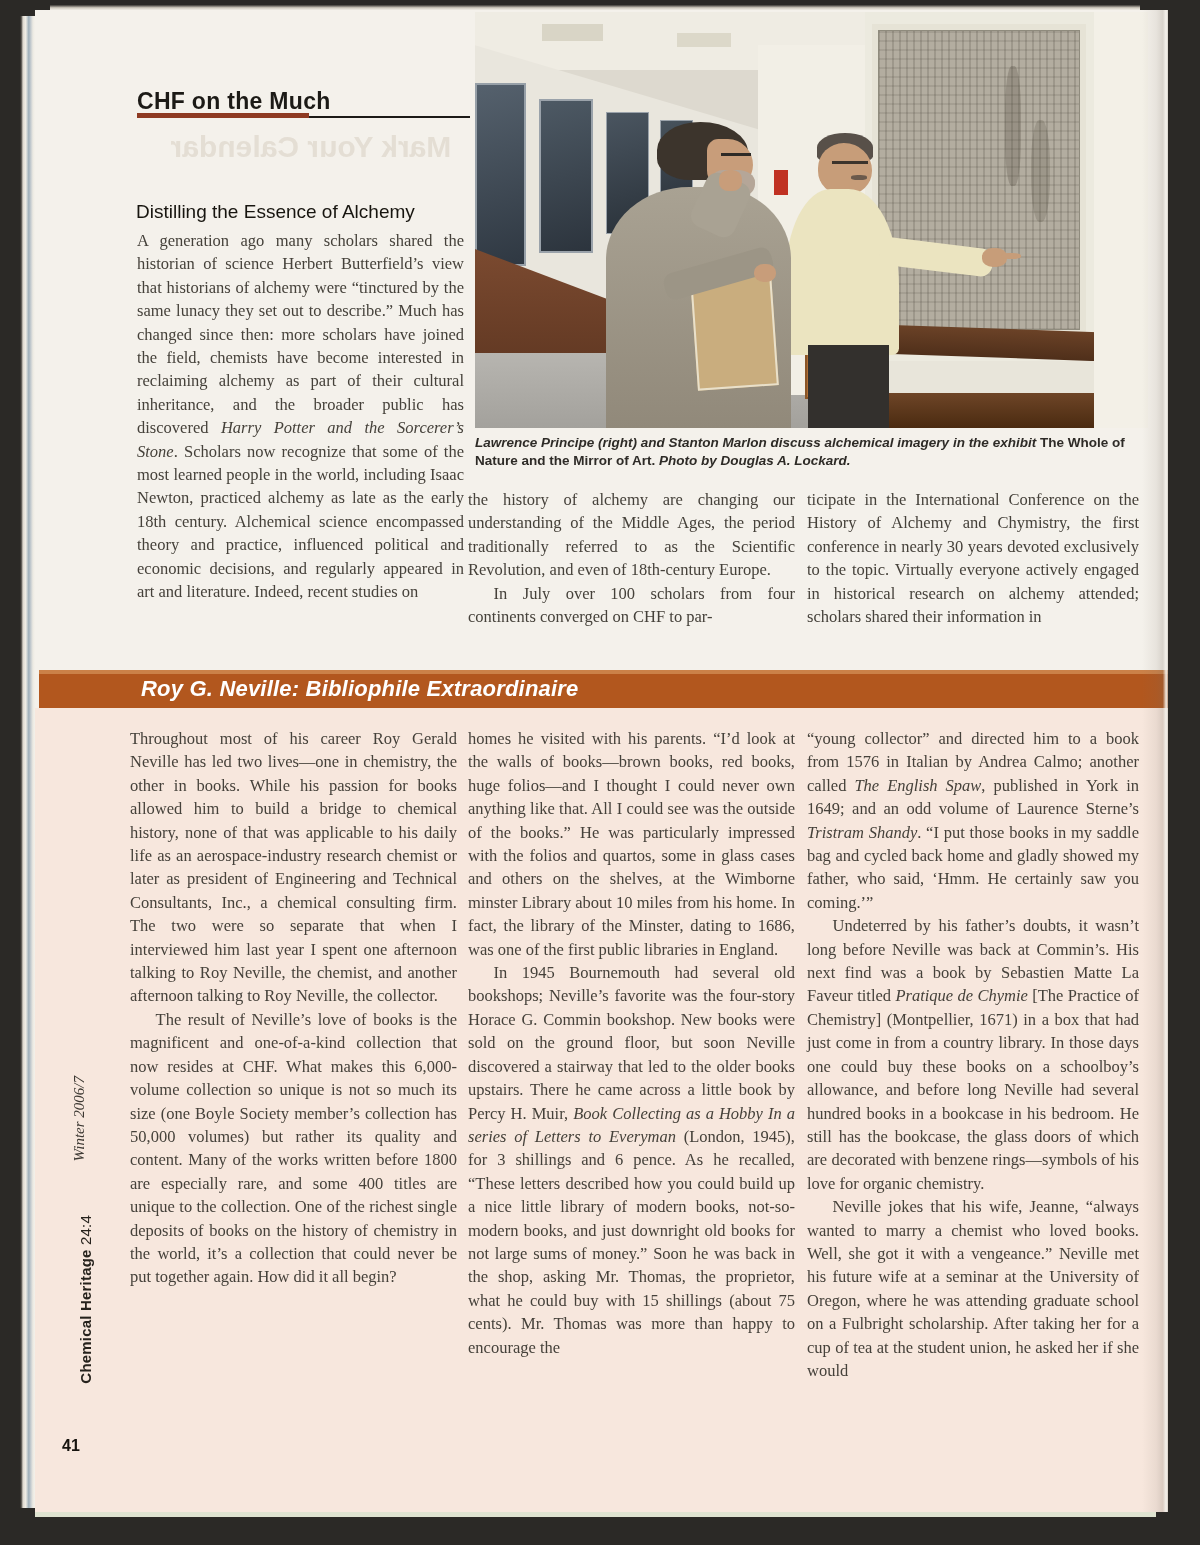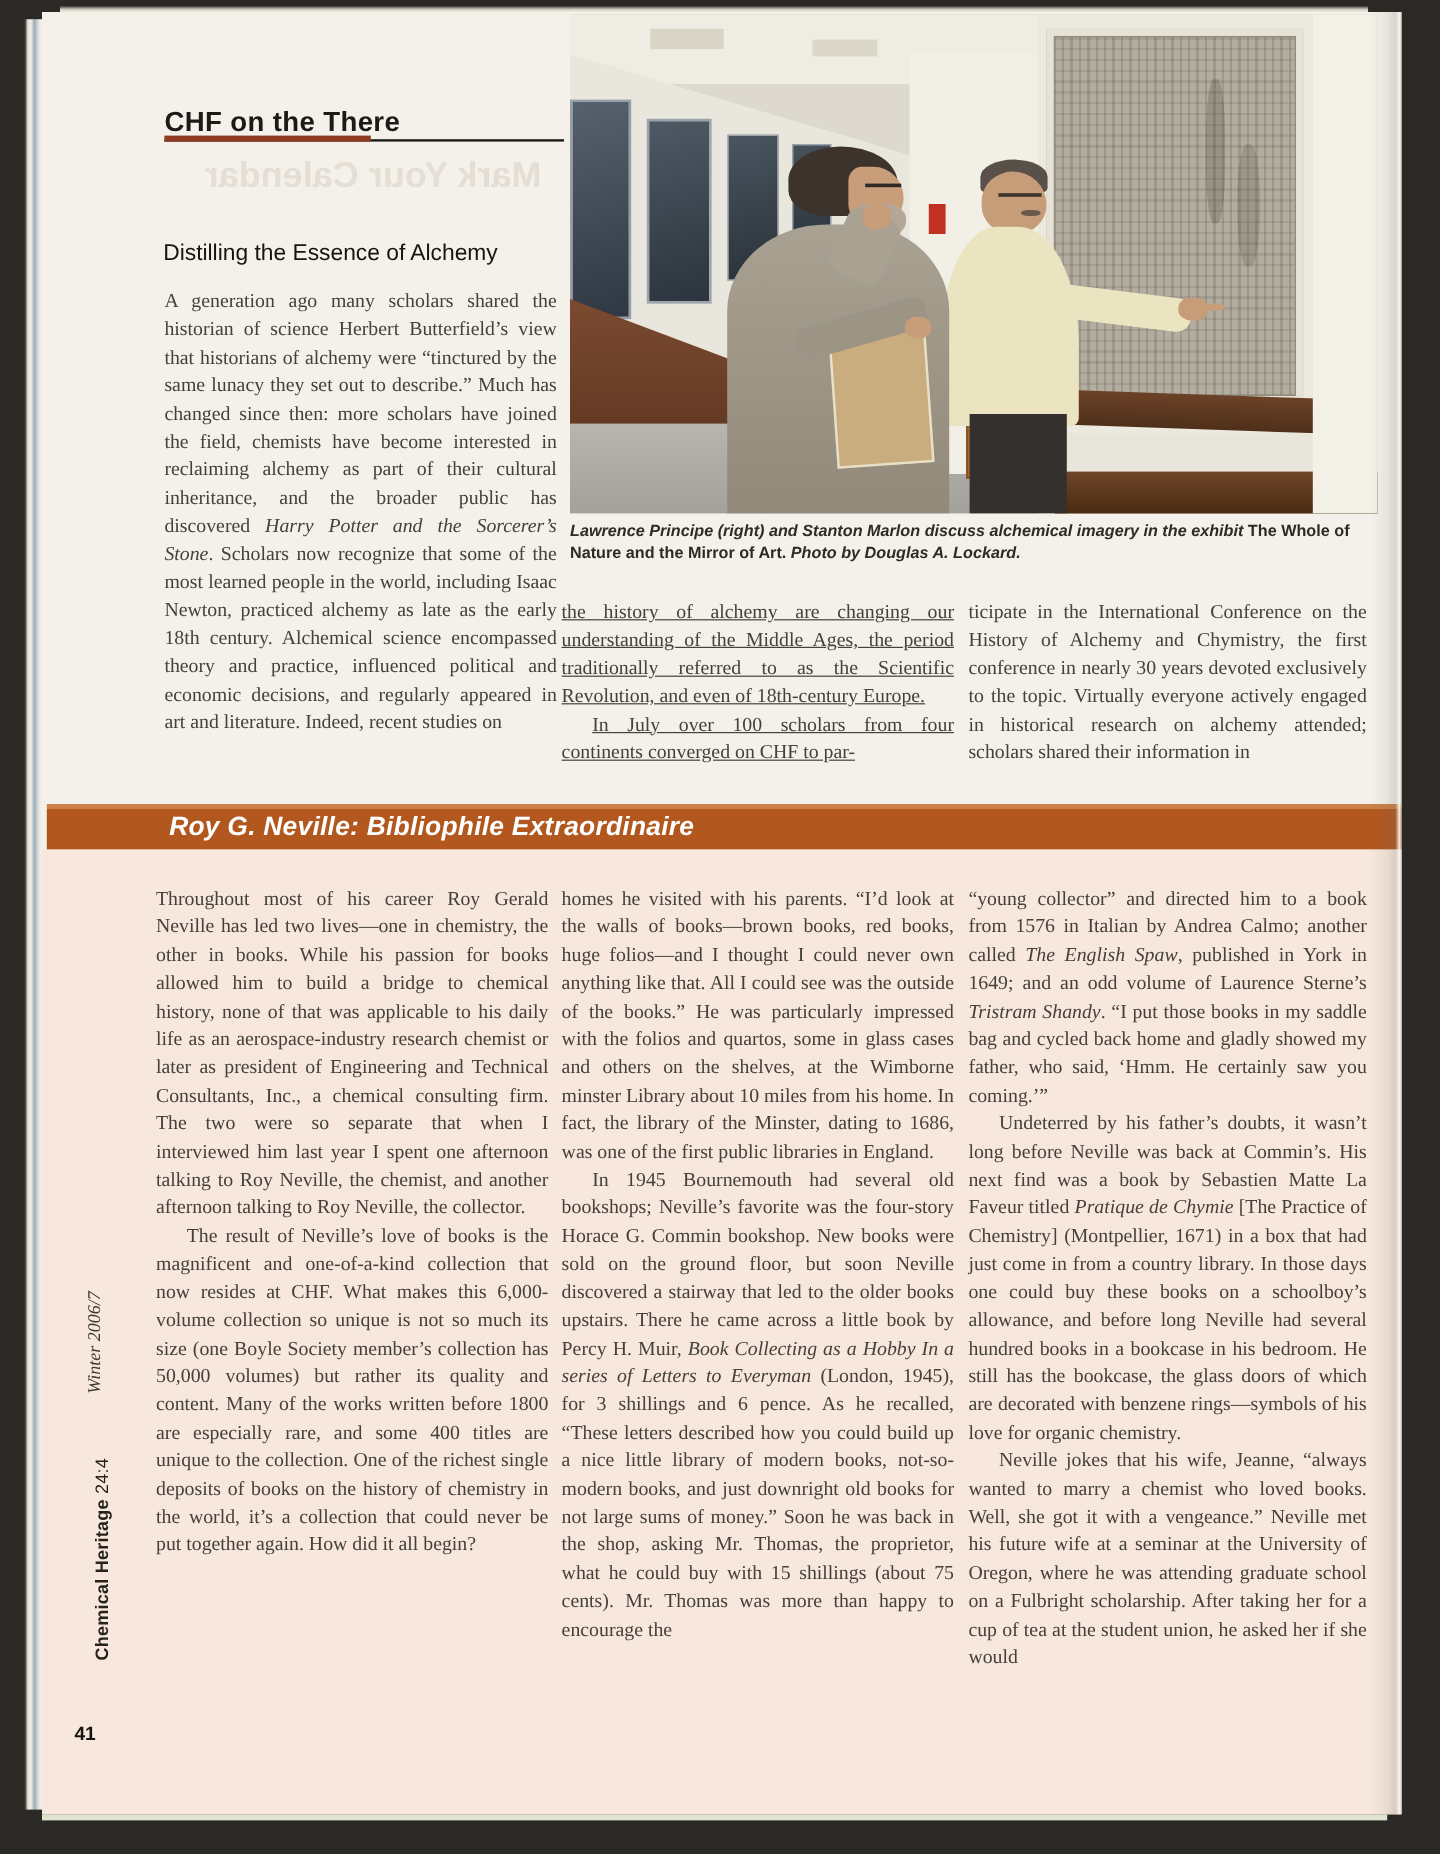--- a/index.html
+++ b/index.html
@@ -25,27 +25,27 @@
   .rule-black{position:absolute;left:102px;top:106px;width:333px;height:2px;background:#1c1a17;}
   .rule-red{position:absolute;left:102px;top:103px;width:172px;height:5px;background:#8e3a22;}
   
   .ghost{position:absolute;left:108px;top:120px;width:336px;text-align:center;
     font-weight:bold;font-size:30px;color:#d8cfc2;opacity:.55;transform:scaleX(-1);pointer-events:none;}
   
   .conf-title{position:absolute;left:100px;top:140px;font-size:33px;font-weight:bold;color:#c0592a;letter-spacing:-.3px;}
   .conf-sub{position:absolute;left:101px;top:191px;font-size:19px;font-weight:normal;color:#17150f;}
   
   .col{position:absolute;font-family:"Liberation Serif", serif;font-size:16.5px;line-height:23.4px;
-    color:#45413a;text-align:justify;margin-top:10px;}
+    color:#45413a;text-align:justify;}
   .col p{margin:0;}
   .col p.indent{text-indent:1.55em;}
   .st-i{font-style:italic;}
   .st-r{font-style:normal;}
   .tc1{left:102px;top:219px;width:327px;}
-  .tc2{left:433px;top:478px;width:327px;text-decoration:underline;}
+  .tc2{left:433px;top:478px;width:327px;}
   .tc3{left:772px;top:478px;width:332px;}
   
   .photo{position:absolute;left:440px;top:2px;width:673px;height:416px;background:#ddd9cf;overflow:hidden;}
   .photo *{position:absolute;}
   .ph-ceiling{left:0;top:0;width:62%;height:14%;background:#efece3;}
   .ph-light1{left:10%;top:3%;width:9%;height:4%;background:#d9d5c6;}
   .ph-light2{left:30%;top:5%;width:8%;height:3.4%;background:#dcd8c9;}
   .ph-leftwall{left:0;top:8%;width:45%;height:72%;background:#e9e6dd;
     clip-path:polygon(0 0,100% 30%,100% 82%,0 96%);}
   .ph-f1{left:0;top:17%;width:7%;height:43%;background:linear-gradient(165deg,#55616d,#2f3842);border:2px solid #97a0a8;}
@@ -116,21 +116,21 @@
 <body>
 
 <div class="left-edges"></div>
 <div class="top-edges"></div>
 <div class="bottom-edge"></div>
 
 <div class="page">
 
   <div class="ghost">Mark Your Calendar</div>
 
-  <div class="kicker">CHF on the There</div>
+  <div class="kicker">CHF on the Much</div>
   <div class="rule-black"></div>
   <div class="rule-red"></div>
 
   <div class="conf-sub">Distilling the Essence of Alchemy</div>
 
   <div class="col tc1">
       <p><span>A generation ago many scholars shared the historian of science Herbert Butterfield’s view that historians of alchemy were “tinctured by the same lunacy they set out to describe.” Much has changed since then: more scholars have joined the field, chemists have become interested in reclaiming alchemy as part of their cultural inheritance, and the broader public has discovered </span><span class="st-i">Harry Potter and the Sorcerer’s Stone</span><span>. Scholars now recognize that some of the most learned people in the world, including Isaac Newton, practiced alchemy as late as the early 18th century. Alchemical science encompassed theory and practice, influenced political and economic decisions, and regularly appeared in art and literature. Indeed, recent studies on</span></p>
     </div>
 
   <div class="photo">

